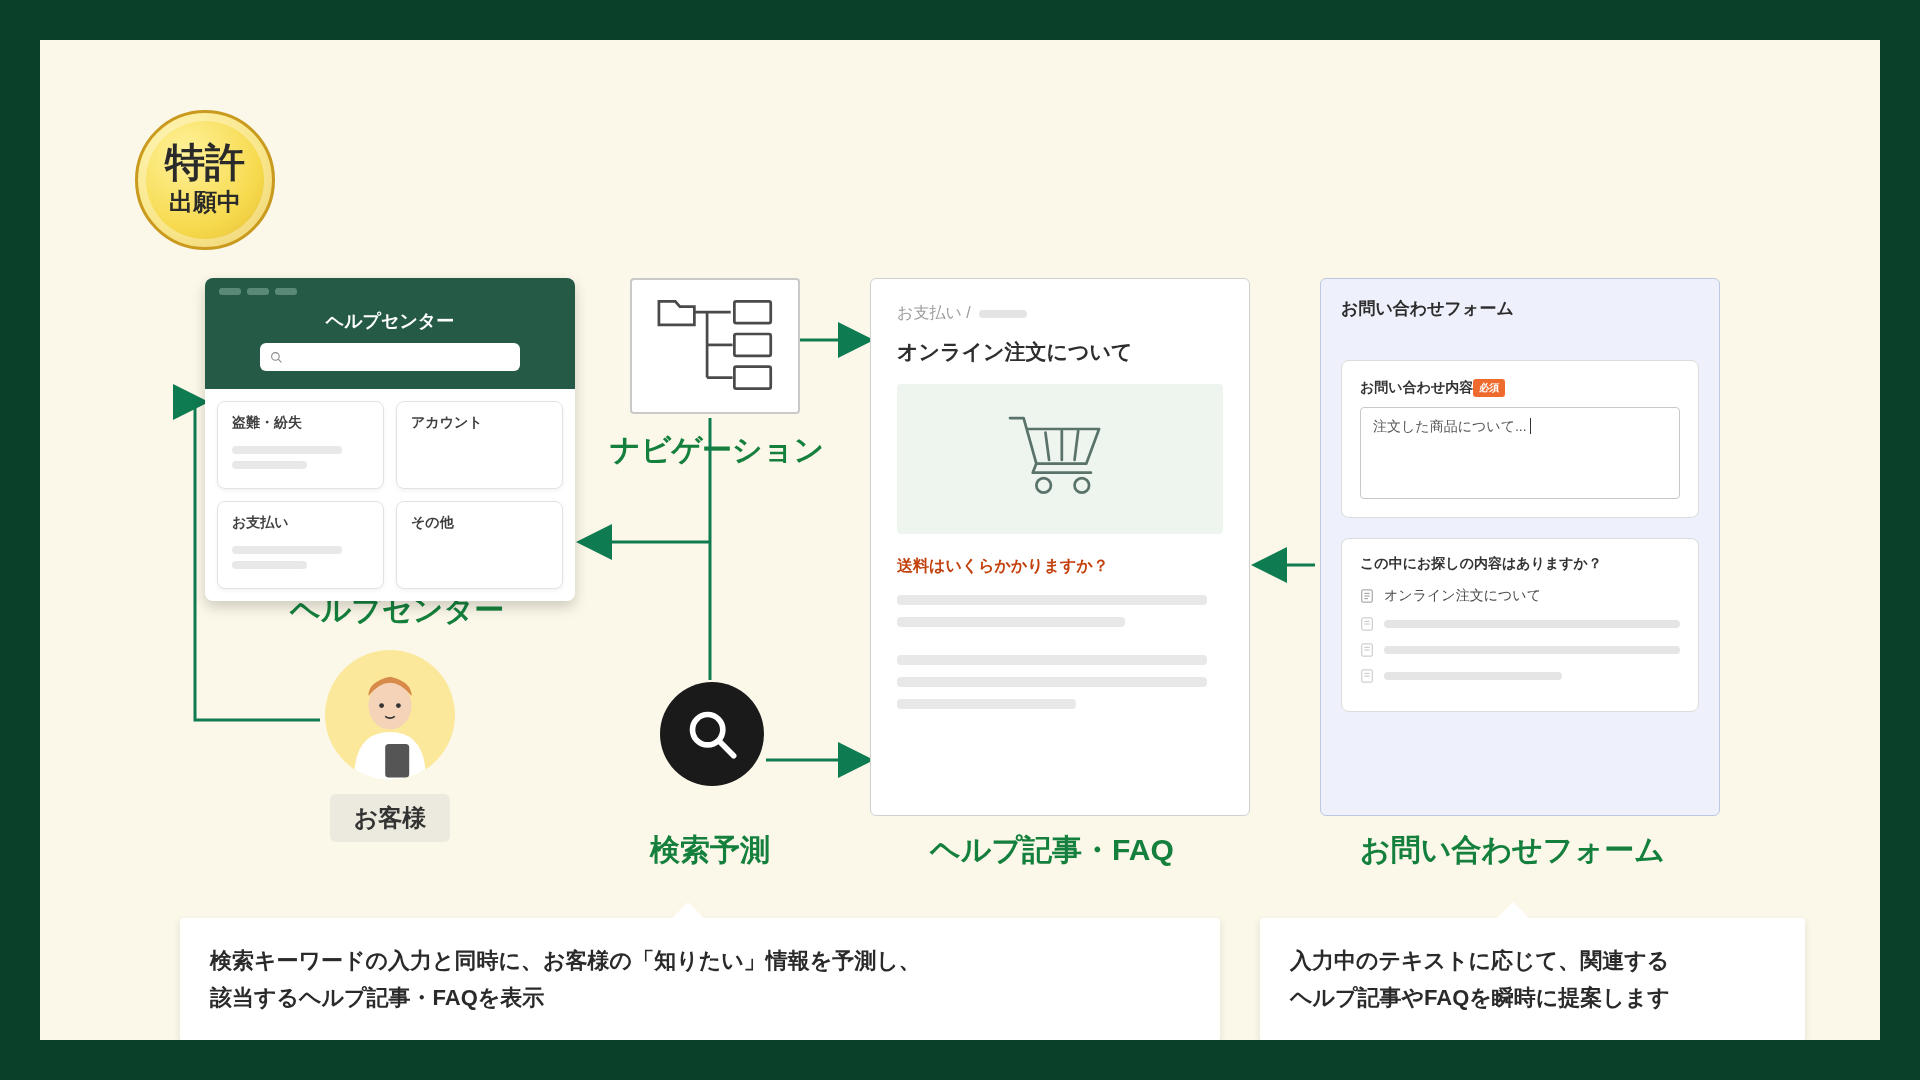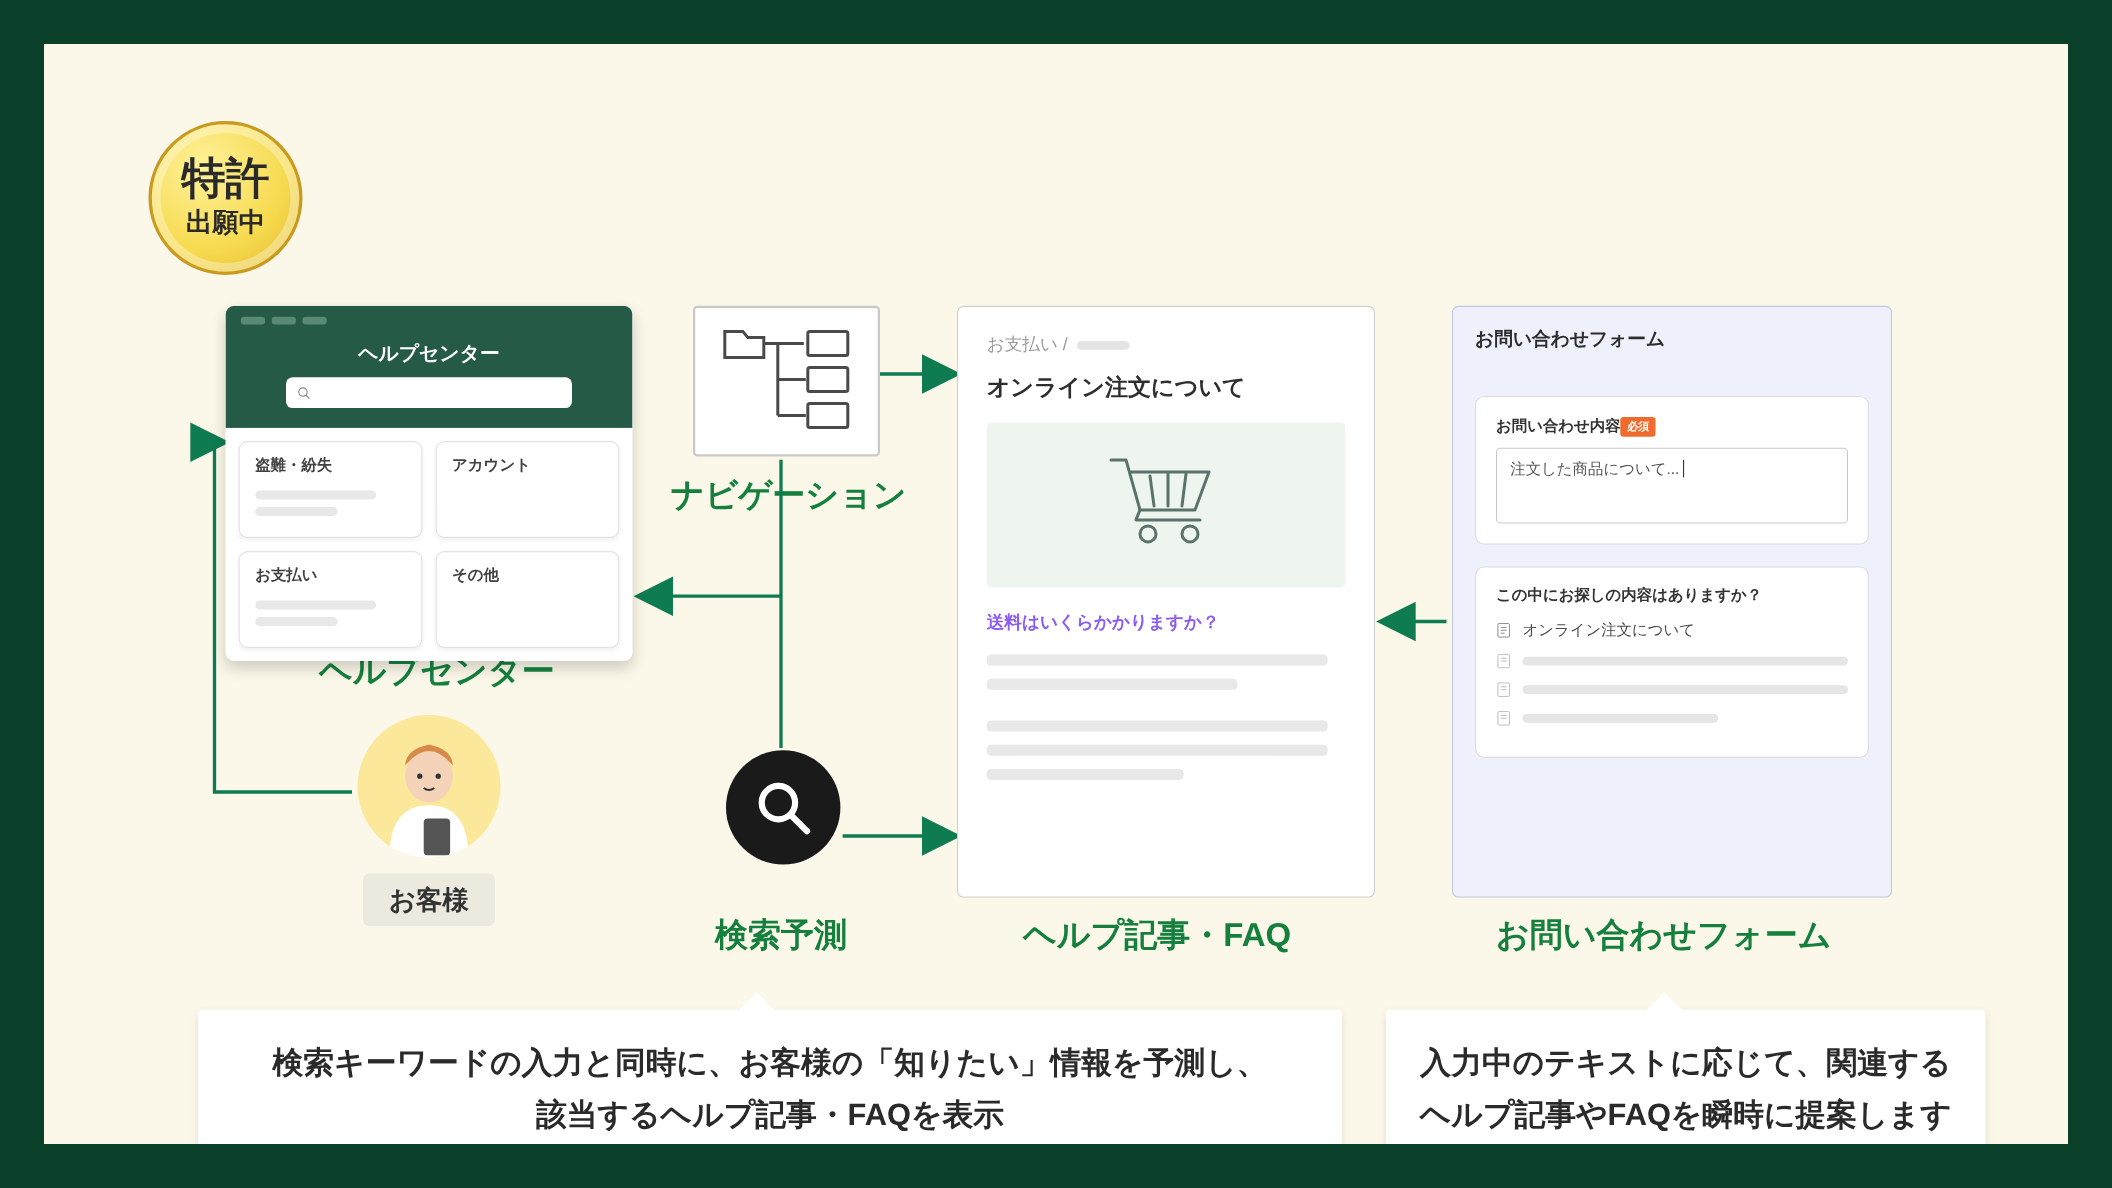--- a/index.html
+++ b/index.html
@@ -147,58 +147,58 @@
     padding: 24px 26px;
     z-index: 5;
   }
   .crumbs { display: flex; align-items: center; gap: 8px; font-size: 16px; color: #9a9a9a; margin-bottom: 14px; }
   .crumb-skel { width: 48px; height: 8px; background: #e4e4e4; border-radius: 4px; }
   .art-title { font-size: 21px; font-weight: 700; color: #2e2e2e; margin-bottom: 18px; }
   .art-img {
     height: 150px; background: #eef5ef; border-radius: 4px;
     display: flex; align-items: center; justify-content: center; margin-bottom: 22px;
   }
-  .art-q { font-size: 16px; font-weight: 700; color: #8b5cf6; margin-bottom: 18px; }
+  .art-q { font-size: 16px; font-weight: 700; color: #c2410c; margin-bottom: 18px; }
 
   
   .form {
     position: absolute; left: 1280px; top: 238px;
     width: 400px; height: 538px;
     background: #eef1fb; border: 1.5px solid #bec7e4; border-radius: 6px;
     padding: 18px 20px;
     z-index: 5;
   }
   .form-title { font-size: 17px; font-weight: 700; color: #2c2c2c; margin-bottom: 40px; }
   .form-inner {
     background: #fff; border: 1px solid #dcdcdc; border-radius: 8px;
     padding: 18px; margin-bottom: 20px;
   }
   .field-label { font-size: 14px; font-weight: 700; color: #333; display: flex; align-items: center; gap: 0; margin-bottom: 10px; }
   .req { font-size: 10px; background: #ef6a2d; color: #fff; border-radius: 3px; padding: 2px 6px; font-weight: 700; }
   .textarea {
-    border: 1px solid #c9c9c9; border-radius: 4px; height: 69px;
+    border: 1px solid #c9c9c9; border-radius: 4px; height: 92px;
     padding: 10px 12px; font-size: 14px; color: #555;
   }
   .cursor { display: inline-block; width: 1.5px; height: 16px; background: #333; vertical-align: -3px; margin-left: 3px; }
   .suggest {
     background: #fff; border: 1px solid #dcdcdc; border-radius: 8px;
     padding: 16px 18px;
   }
   .suggest-title { font-size: 14px; font-weight: 700; color: #333; margin-bottom: 14px; }
   .suggest-item { display: flex; align-items: center; gap: 10px; font-size: 14px; color: #4a4a4a; margin-bottom: 12px; }
   .doc-icon { width: 14px; height: 14px; flex-shrink: 0; }
   .suggest-skel { height: 8px; background: #e5e5e5; border-radius: 4px; flex: 1; }
 
   
   .desc {
     position: absolute;
     background: #fff; border-radius: 4px;
     box-shadow: 0 3px 8px rgba(0,0,0,0.1);
-    padding: 24px 30px; text-align: center;
-    font-size: 28px; font-weight: 700; color: #2a2a2a;
+    padding: 24px 30px; text-align: left;
+    font-size: 22px; font-weight: 700; color: #2a2a2a;
     line-height: 1.7;
   }
   .desc::before {
     content: ""; position: absolute; top: -16px;
     width: 0; height: 0; border-left: 18px solid transparent;
     border-right: 18px solid transparent; border-bottom: 18px solid #fff;
   }
   .desc.d1 { left: 140px; top: 878px; width: 1040px; }
   .desc.d1::before { left: 490px; }
   .desc.d2 { left: 1220px; top: 878px; width: 545px; }

